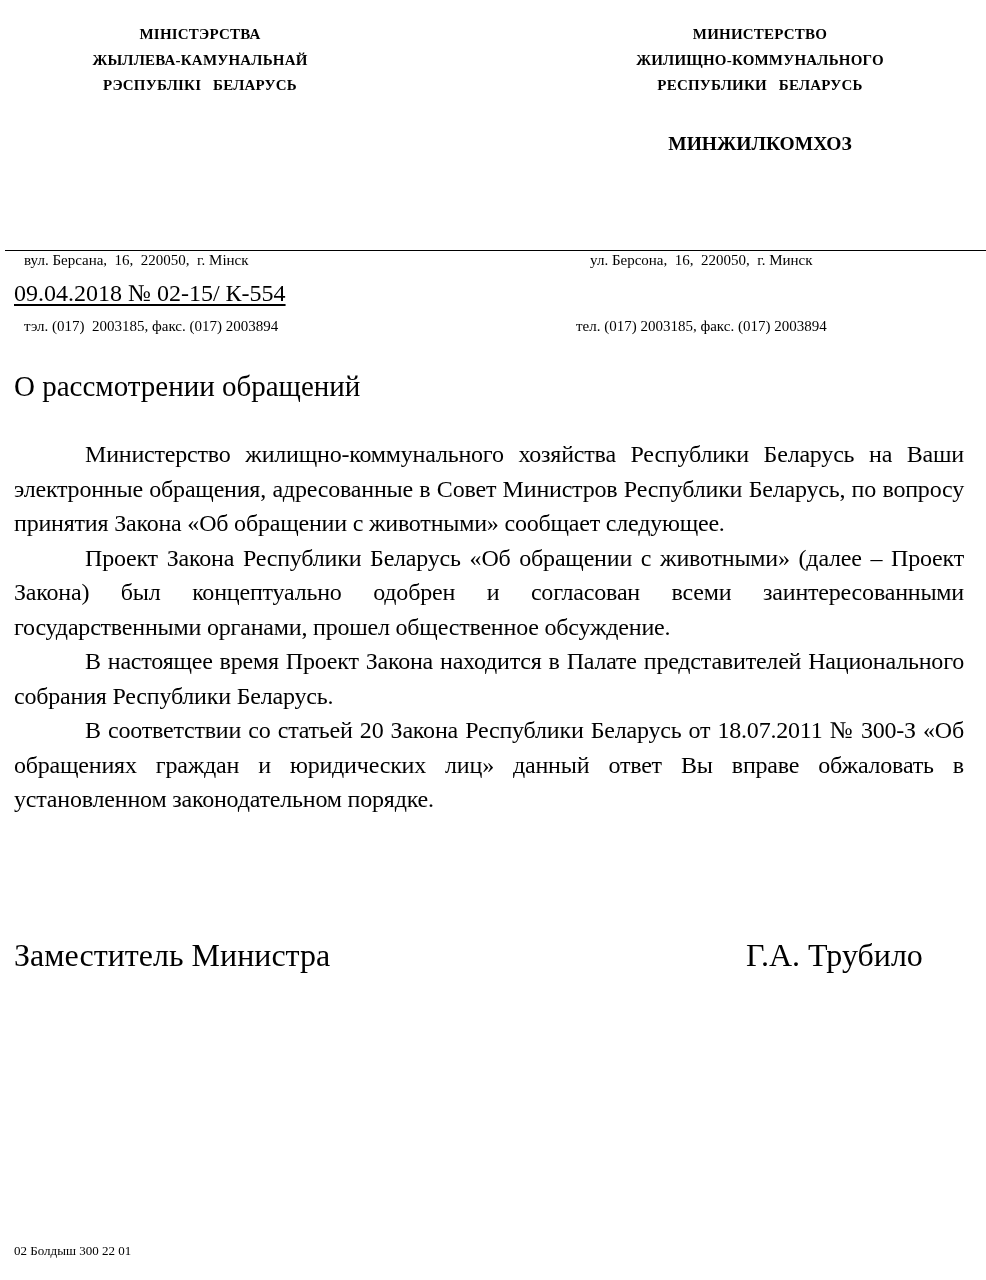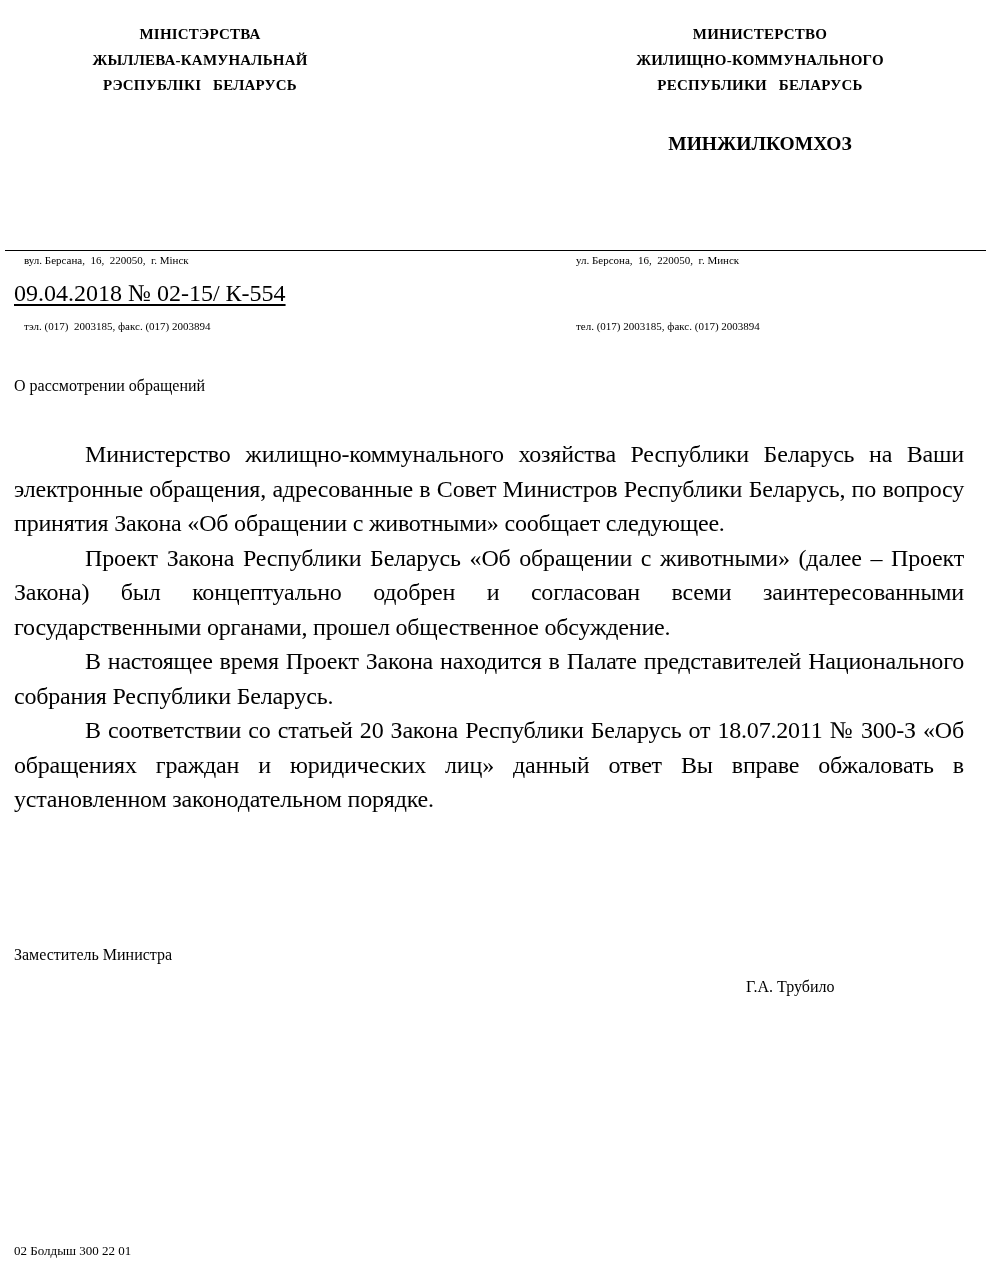--- a/index.html
+++ b/index.html
@@ -5,31 +5,31 @@
   html, body { margin: 0; padding: 0; background: #ffffff; }
   body {
     width: 986px; height: 1280px; position: relative; overflow: hidden;
     font-family: "Liberation Serif", "DejaVu Serif", serif; color: #000;
   }
   .hdr-col { position: absolute; top: 22px; text-align: center; font-weight: bold; }
   .hdr-left { left: 10px; width: 380px; }
   .hdr-right { left: 560px; width: 400px; }
   .hdr-line { font-size: 15px; line-height: 25.5px; letter-spacing: 0.2px; white-space: pre; }
   .hdr-abbr { font-size: 19.5px; line-height: 25px; margin-top: 32px; white-space: pre; }
-  .addr { position: absolute; top: 205px; font-size: 11px; line-height: 22px; white-space: pre; }
+  .addr { position: absolute; top: 205px; font-size: 15px; line-height: 22px; white-space: pre; }
   .addr-left { left: 24px; }
-  .addr-right { left: 576px; }
+  .addr-right { left: 576px; text-align: center; }
   .rule { position: absolute; left: 5px; top: 250px; width: 981px; height: 0; border-top: 1.5px solid #000; }
   .reg { position: absolute; left: 14px; top: 278px; font-size: 24px; line-height: 30px; text-decoration: underline; text-underline-offset: 3px; white-space: pre; }
-  .subject { position: absolute; left: 14px; top: 371px; font-size: 16px; line-height: 30px; white-space: pre; }
+  .subject { position: absolute; left: 14px; top: 371px; font-size: 29px; line-height: 30px; white-space: pre; }
   .body { position: absolute; left: 14px; top: 437px; width: 950px; font-size: 24px; line-height: 34.5px; }
   .para { text-indent: 71px; text-align: justify; margin: 0; letter-spacing: -0.2px; }
-  .sign { position: absolute; top: 940px; font-size: 16px; line-height: 30px; white-space: pre; }
+  .sign { position: absolute; top: 940px; font-size: 32px; line-height: 30px; white-space: pre; }
   .sign-left { left: 14px; }
-  .sign-right { left: 746px; margin-top: 32px; }
+  .sign-right { left: 746px; }
   .footer { position: absolute; left: 14px; top: 1243px; font-size: 13px; line-height: 16px; white-space: pre; }
 </style>
 </head>
 <body>
 
 <div class="hdr-col hdr-left">
   <div class="hdr-line">МІНІСТЭРСТВА</div>
   <div class="hdr-line">ЖЫЛЛЕВА-КАМУНАЛЬНАЙ</div>
   <div class="hdr-line">РЭСПУБЛІКІ   БЕЛАРУСЬ</div>
 </div>

